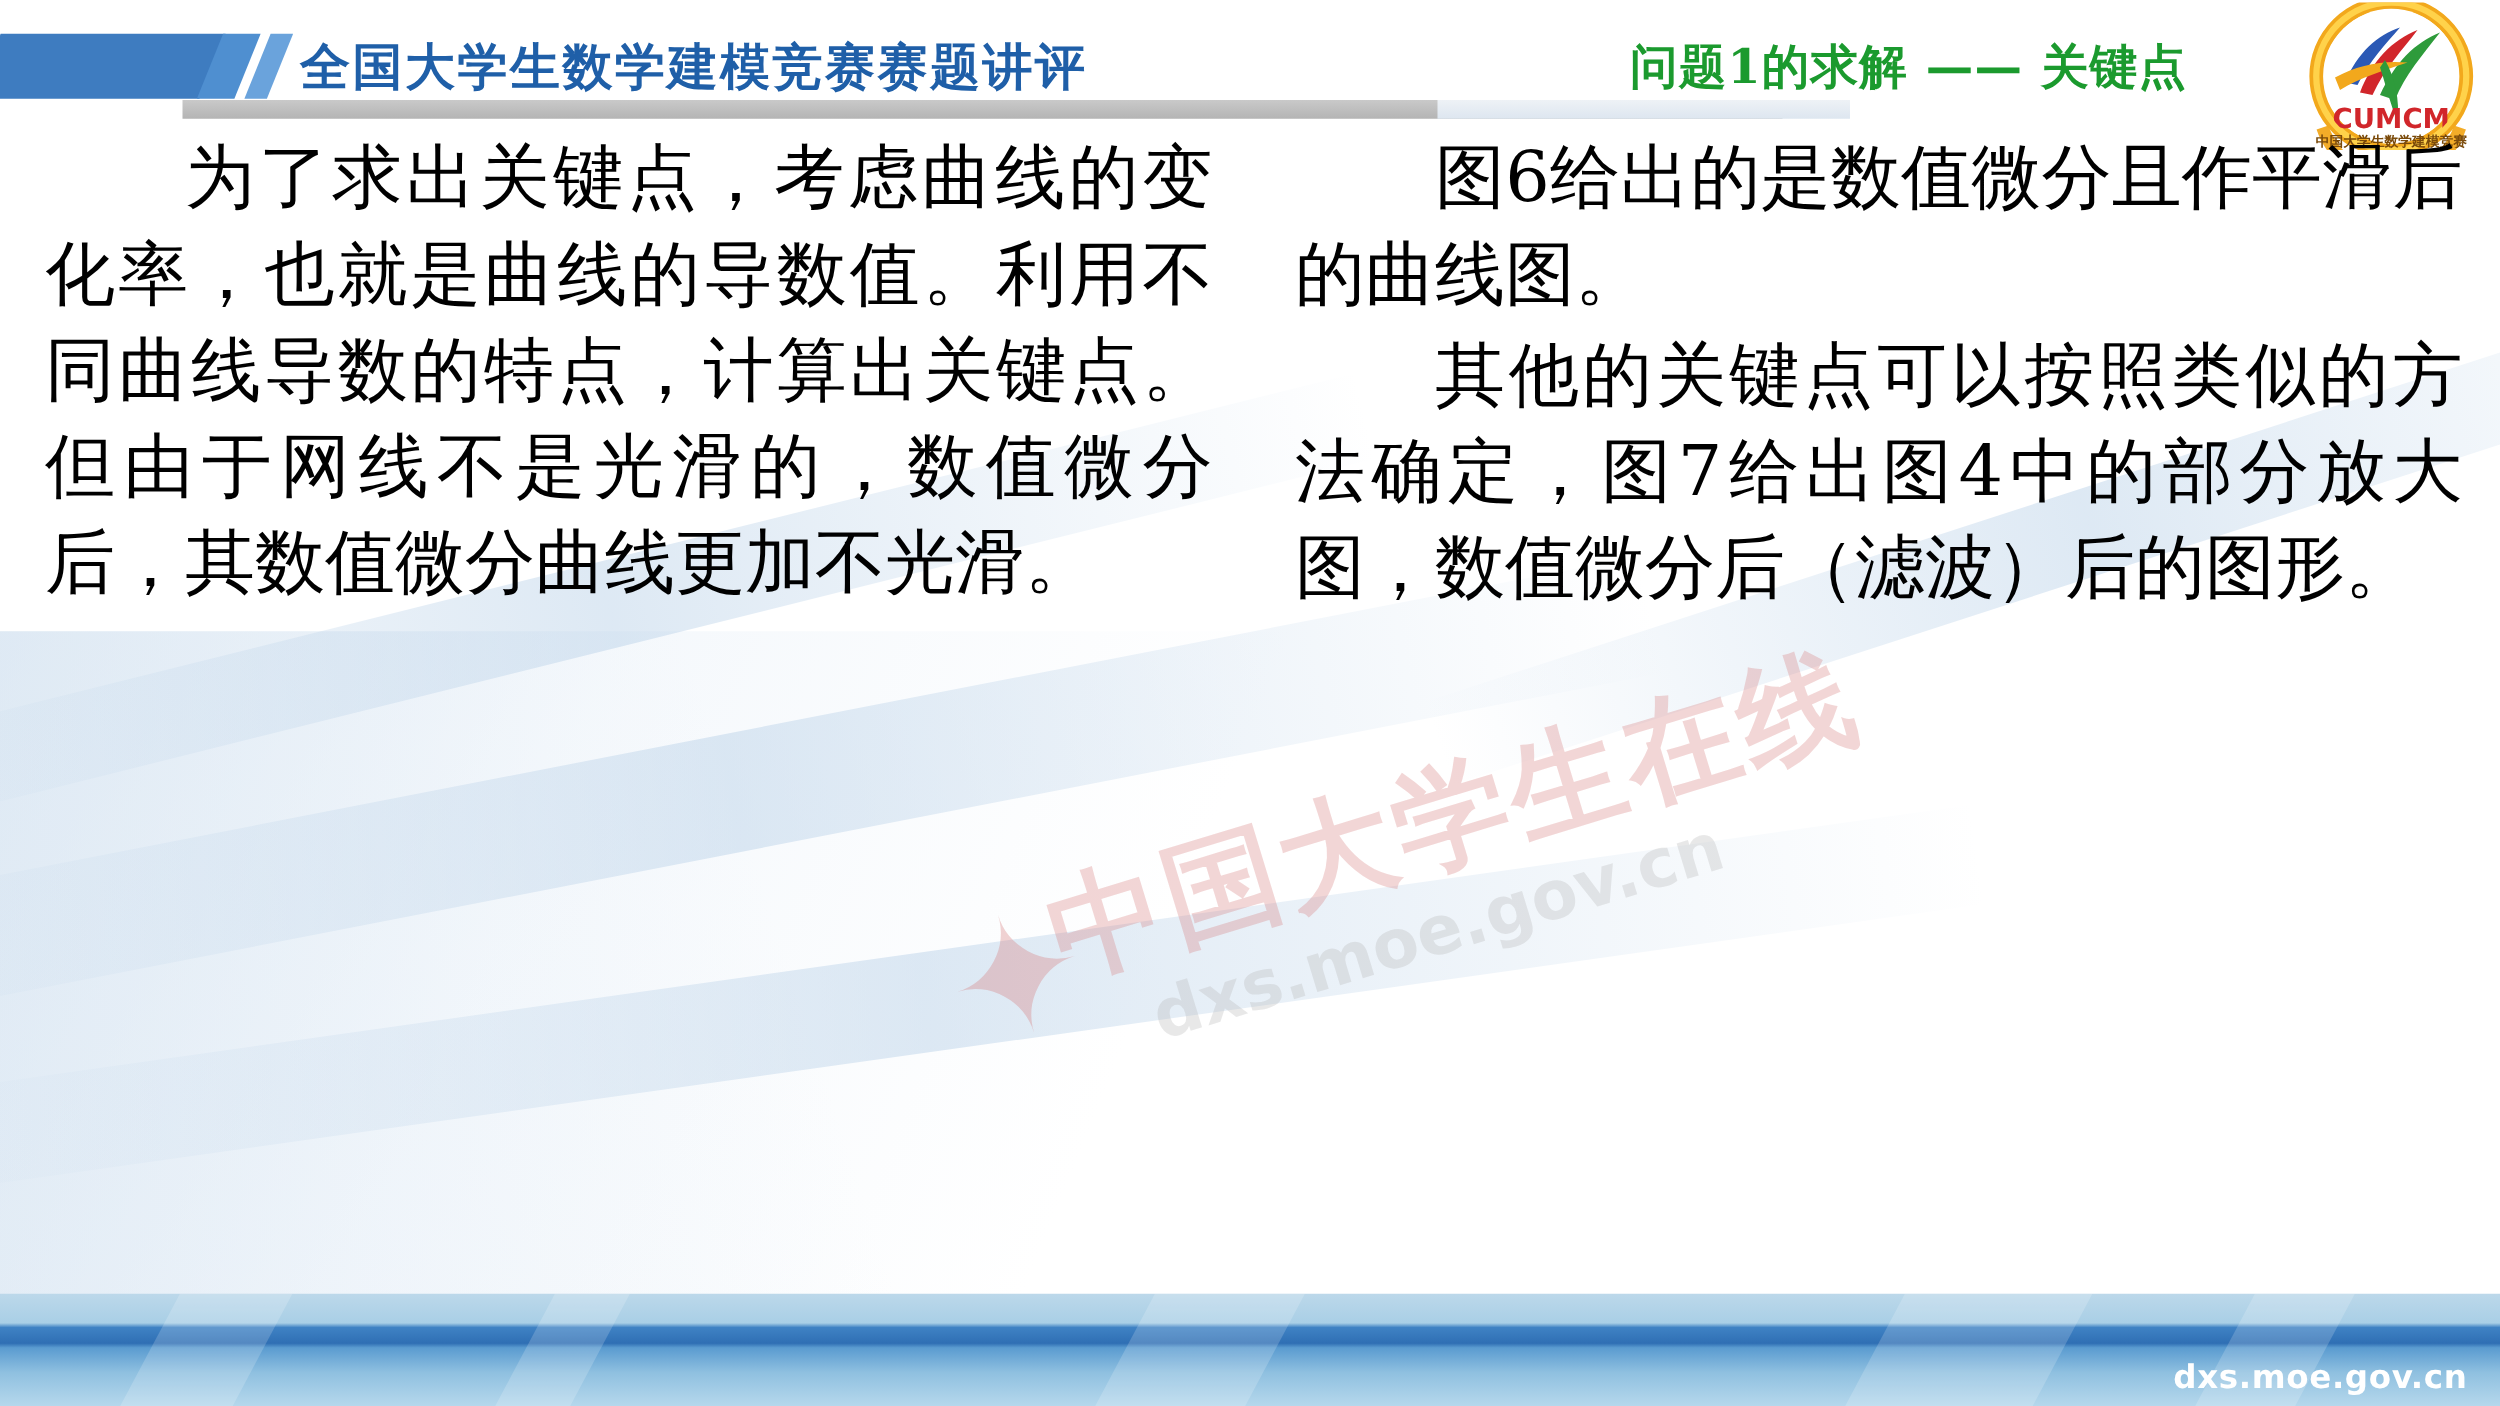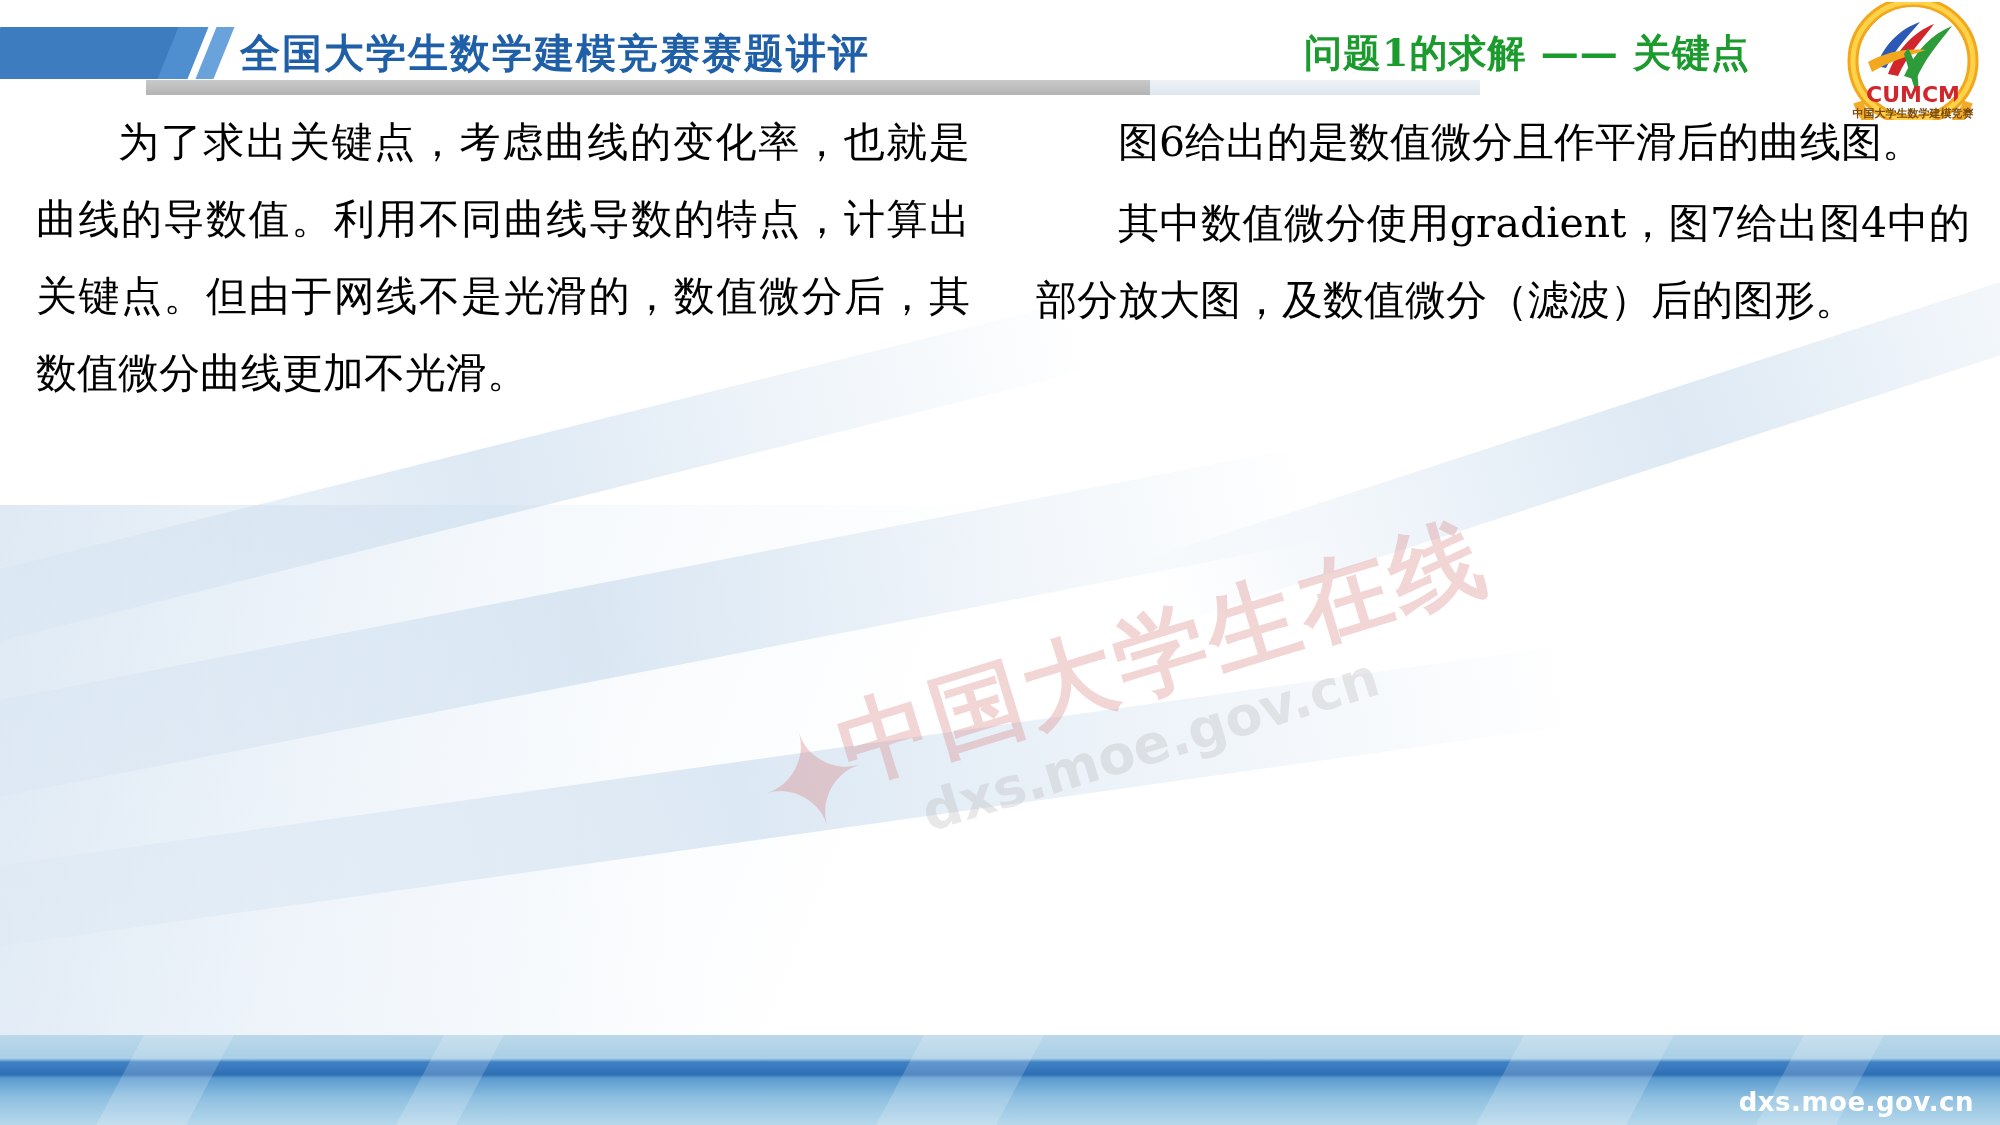--- a/index.html
+++ b/index.html
@@ -112,21 +112,21 @@
     gap: 0px;
   }
   .col {
     width: 1000px;
     padding: 0 30px 0 36px;
     box-sizing: border-box;
   }
   .col p {
     margin: 0 0 4px 0;
     font-family: "DejaVu Serif", "Liberation Serif", serif;
-    font-size: 41px;
+    font-size: 56px;
     line-height: 77px;
     color: #000000;
     text-indent: 2em;
     text-align: justify;
     letter-spacing: 0px;
     font-weight: 500;
   }
 
   
   .watermark {
@@ -239,21 +239,21 @@
   </div>
 
   <div class="body-cols">
 
     <div class="col">
       <p>为了求出关键点，考虑曲线的变化率，也就是曲线的导数值。利用不同曲线导数的特点，计算出关键点。但由于网线不是光滑的，数值微分后，其数值微分曲线更加不光滑。</p>
     </div>
 
     <div class="col">
       <p>图6给出的是数值微分且作平滑后的曲线图。</p>
-      <p>其中数值微分使用gradient，图7给出图4中的部分放大图，及数值微分（滤波）后的图形。</p>
+      <p>其他的关键点可以按照类似的方法确定，图7给出图4中的部分放大图，数值微分后（滤波）后的图形。</p>
     </div>
 
   </div>
 
   <div class="watermark">
     <div class="wm-star">✦</div>
     <div class="wm-cn">中国大学生在线</div>
     <div class="wm-url">dxs.moe.gov.cn</div>
   </div>
 

